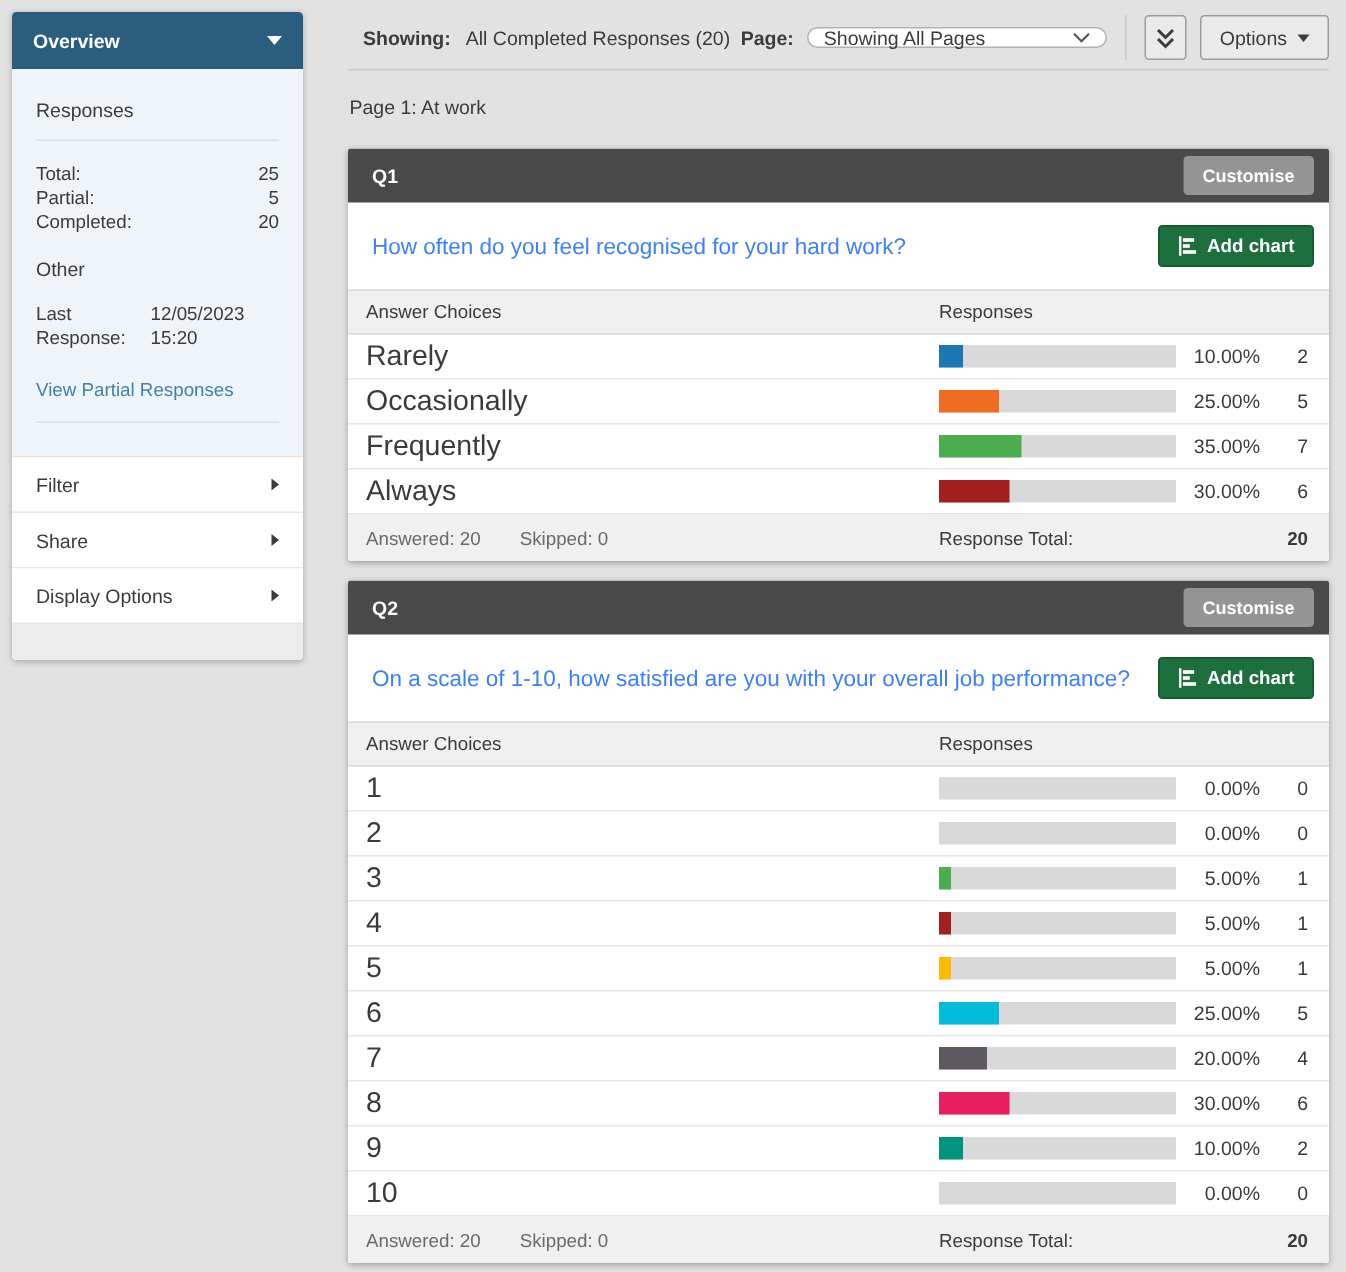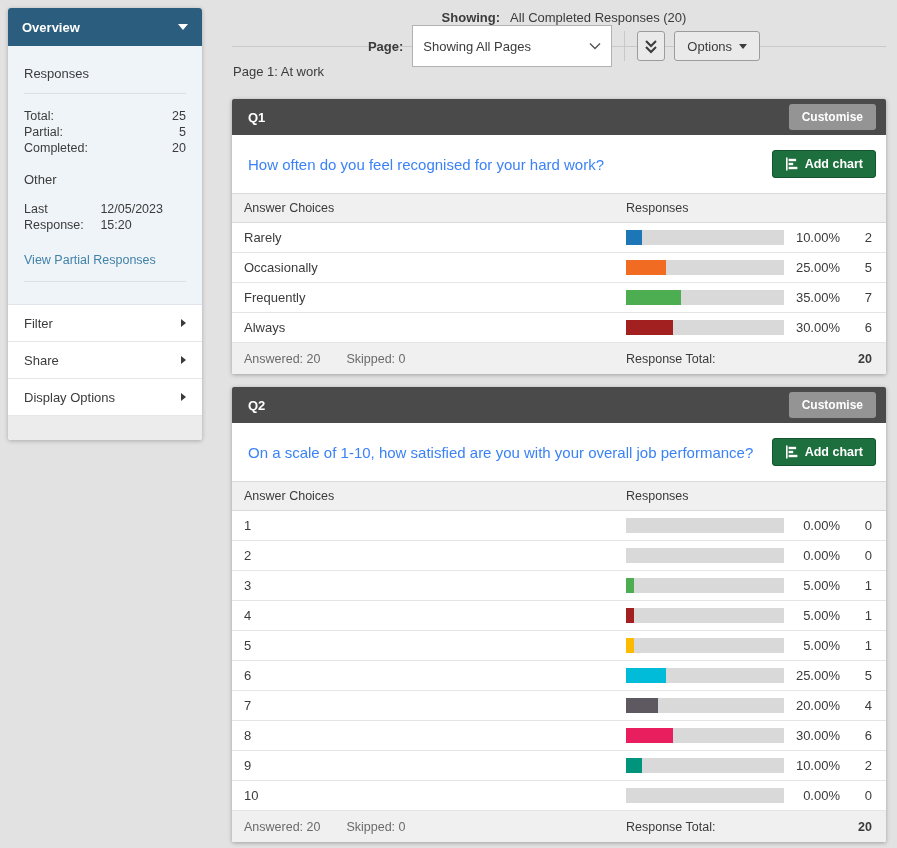--- a/index.html
+++ b/index.html
@@ -51,28 +51,27 @@
     border-left:5px solid #3b3b3b;
   }
   .sb-footer { height:24px; background:#ececec; }
 
   
   .main { position:absolute; left:232px; top:0; width:654px; }
 
   .toolbar {
     height:46px; display:flex; align-items:center; justify-content:space-between;
     padding:10px 0 6px 10px;
-    flex-direction:column;
   }
   .toolbar-left { display:flex; align-items:baseline; gap:10px; }
   .bold-label { font-weight:bold; font-size:13px; }
   .toolbar-right { display:flex; align-items:center; gap:9px; }
   .page-select {
-    width:200px; height:42px; background:#fff;
-    border:1px solid #b2b2b2; border-radius:0;
+    width:200px; height:14px; background:#fff;
+    border:1px solid #b2b2b2; border-radius:11px;
     display:flex; align-items:center; justify-content:space-between;
     padding:0 10px; cursor:pointer; font-size:13px;
   }
   .v-divider { width:1px; height:30px; background:#c8c8c8; margin:0 3px; }
   .tb-btn {
     height:30px; background:#eaeaea; border:1px solid #9c9c9c; border-radius:3px;
     display:flex; align-items:center; justify-content:center; gap:7px;
     cursor:pointer; font-size:13px; color:#3b3b3b;
   }
   .btn-collapse { width:28px; }
@@ -118,21 +117,21 @@
     grid-template-columns:382px 158px 56px 32px;
     align-items:center;
     padding:0 10px 0 12px;
   }
   .q-table-head {
     background:#f0f0f0; height:30px;
     border-top:1px solid #d9d9d9; border-bottom:1px solid #d9d9d9;
     font-size:12.5px; font-weight:500;
   }
   .answer-row { height:30px; border-bottom:1px solid #e5e5e5; }
-  .answer-label { font-size:13px; color:#3b3b3b; }
+  .answer-label { font-size:19px; color:#3b3b3b; }
   .bar-track { width:158px; height:15px; background:#d9d9d9; position:relative; }
   .bar-fill { height:100%; width:0; }
   .cell-right { text-align:right; font-size:13px; }
   .q-footer {
     background:#f0f0f0; height:31px; font-size:12.5px;
   }
   .q-footer .muted { color:#6b6b6b; display:flex; gap:26px; }
   .q-footer .total-label { font-weight:500; grid-column:2 / 4; }
   .q-footer .total-value { font-weight:bold; text-align:right; }
 

